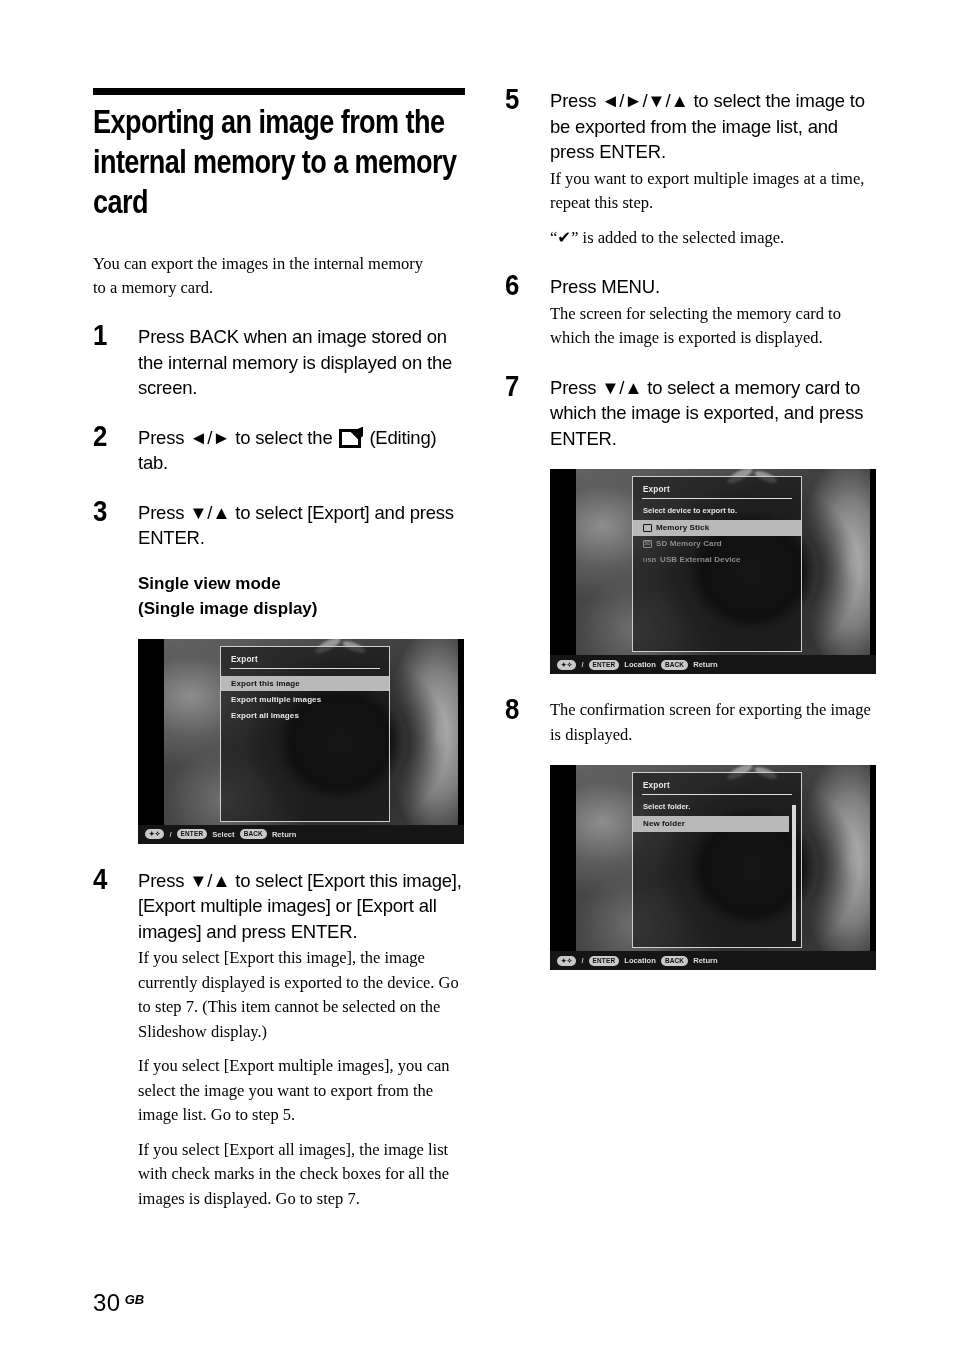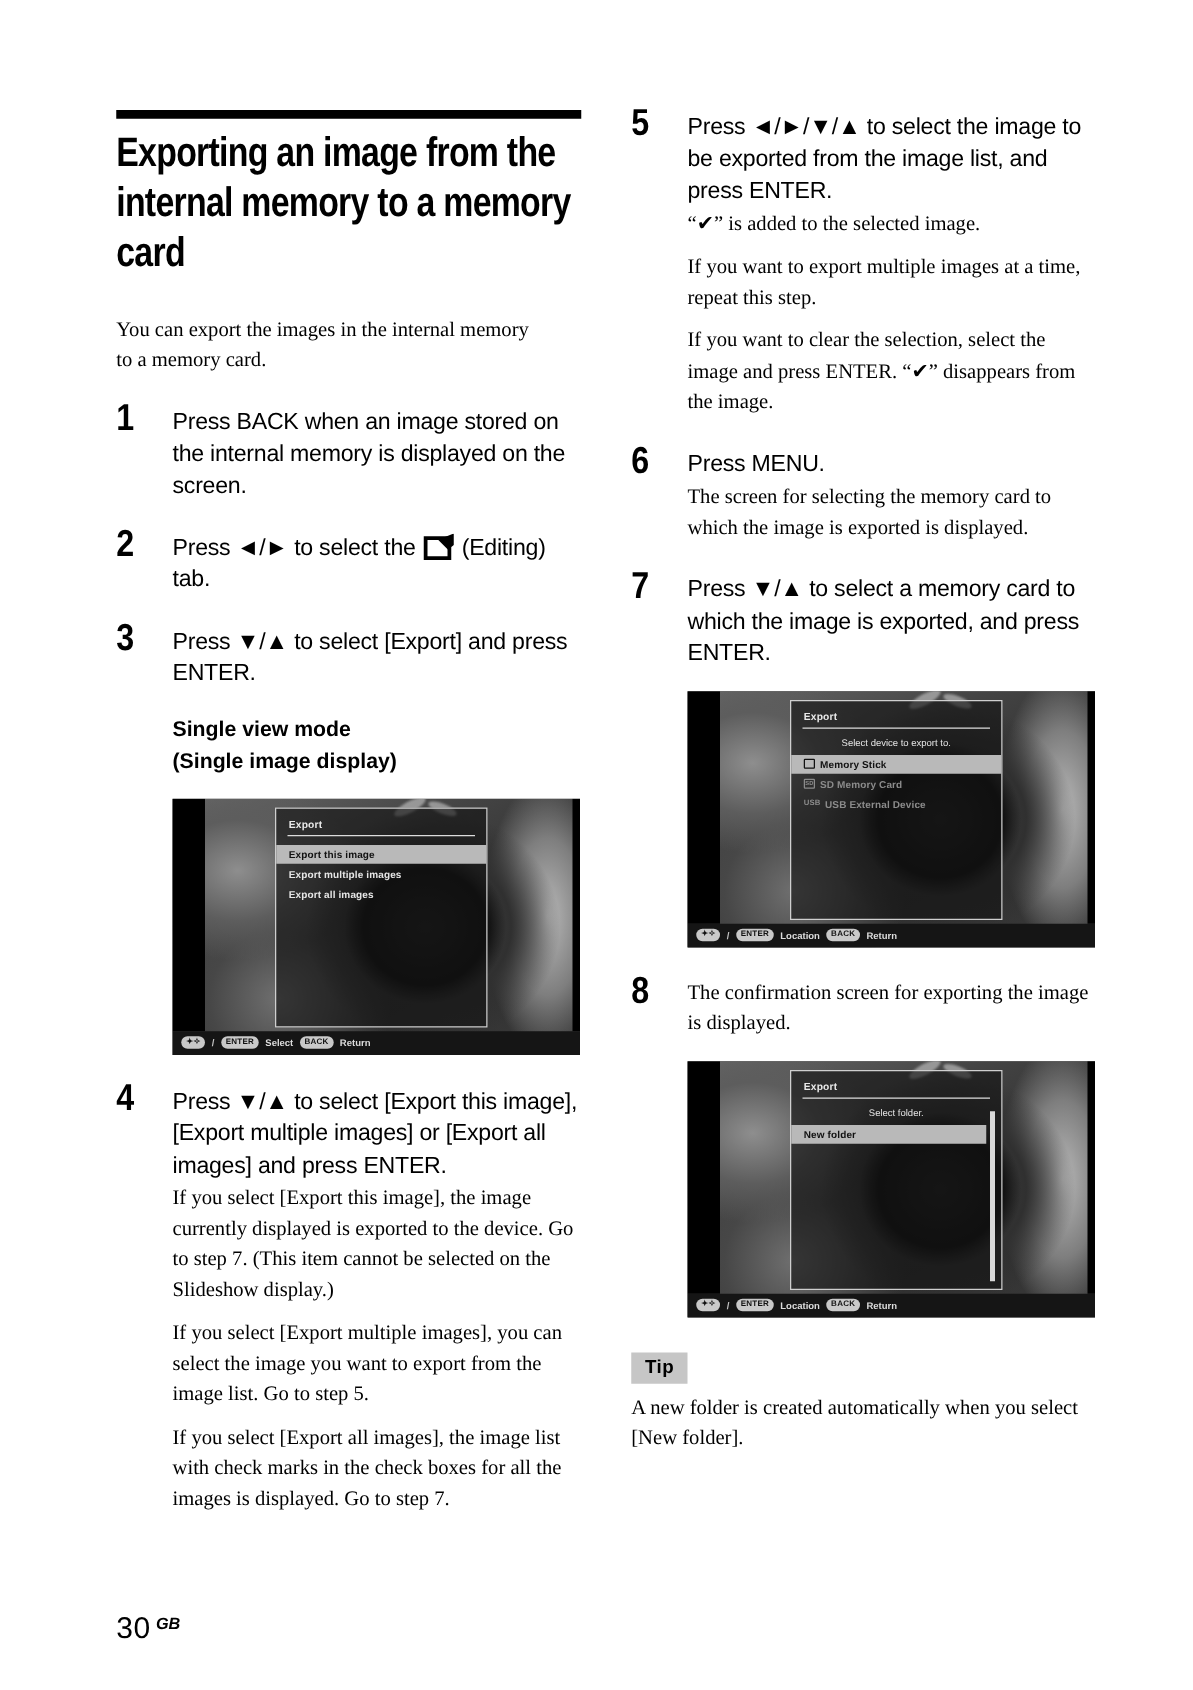--- a/index.html
+++ b/index.html
@@ -123,23 +123,22 @@
     background: rgba(18,18,18,0.62);
     border: 1.2px solid #cfcfcf;
     padding: 8px 0 0 0;
   }
   .menu-title {
     color: #e9e9e9; font-size: 8.2px; font-weight: bold;
     padding: 0 10px 4px 10px; letter-spacing: 0.15px;
   }
   .menu-hr { height: 1.1px; background: #dcdcdc; margin: 0 9px 7px 9px; }
   .menu-caption {
-    color: #e4e4e4; font-size: 7.6px; font-weight: normal;
+    color: #e4e4e4; font-size: 7.6px; font-weight: bold;
     padding: 0 10px 5px 10px;
-    text-align: center;
   }
   .menu-item {
     color: #e6e6e6; font-size: 8px; font-weight: bold;
     padding: 3.4px 10px; letter-spacing: 0.1px;
     display: flex; align-items: center; gap: 4px;
     white-space: nowrap;
   }
   .menu-item.sel { background: #b9b9b9; color: #111; }
   .menu-item.dim { color: #8b8b8b; }
   .mi-icon {
@@ -268,23 +267,22 @@
       <div class="sub">If you select [Export all images], the image list with check marks in the check boxes for all the images is displayed. Go to step 7.</div>
     </div>
 
   </div>
 
   <div class="col-right">
 
     <div class="step" style="margin-top:0;">
       <div class="step-num">5</div>
       <div class="step-head">Press ◄/►/▼/▲ to select the image to be exported from the image list, and press ENTER.</div>
+      <div class="sub">If you want to export multiple images at a time, repeat this step.</div>
       <div class="sub">“✔” is added to the selected image.</div>
-      <div class="sub">If you want to export multiple images at a time, repeat this step.</div>
-      <div class="sub">If you want to clear the selection, select the image and press ENTER. “✔” disappears from the image.</div>
     </div>
 
     <div class="step">
       <div class="step-num">6</div>
       <div class="step-head">Press MENU.</div>
       <div class="sub">The screen for selecting the memory card to which the image is exported is displayed.</div>
     </div>
 
     <div class="step">
       <div class="step-num">7</div>
@@ -347,24 +345,20 @@
           <span class="pill arrows">✦✧</span>
           <span class="slash">/</span>
           <span class="pill">ENTER</span>
           <span>Location</span>
           <span class="pill">BACK</span>
           <span>Return</span>
         </div>
       </div>
     </div>
 
-    <div class="tip-wrap">
-      <div class="tip-label">Tip</div>
-      <div class="tip-body">A new folder is created automatically when you select [New folder].</div>
-    </div>
 
   </div>
 
   <div class="footer">
     <span class="pg">30</span><span class="gb">GB</span>
   </div>
 
 </div>
 
 </body></html>

